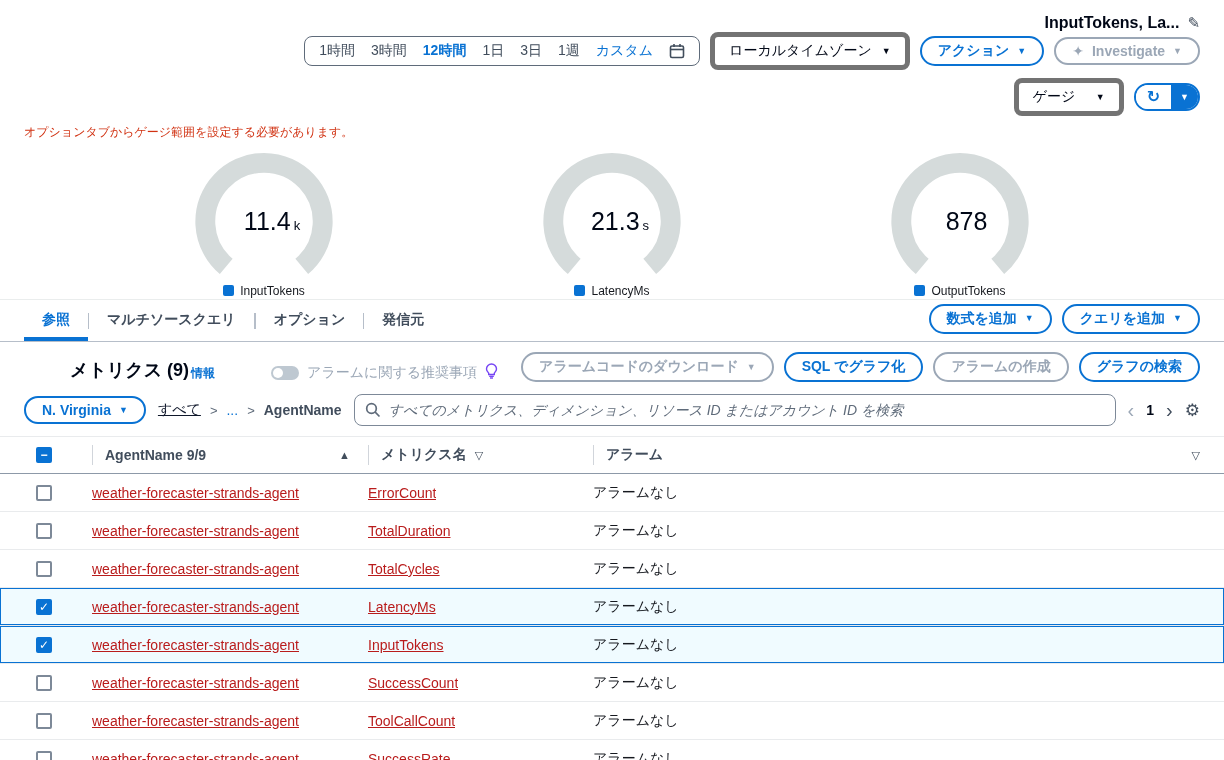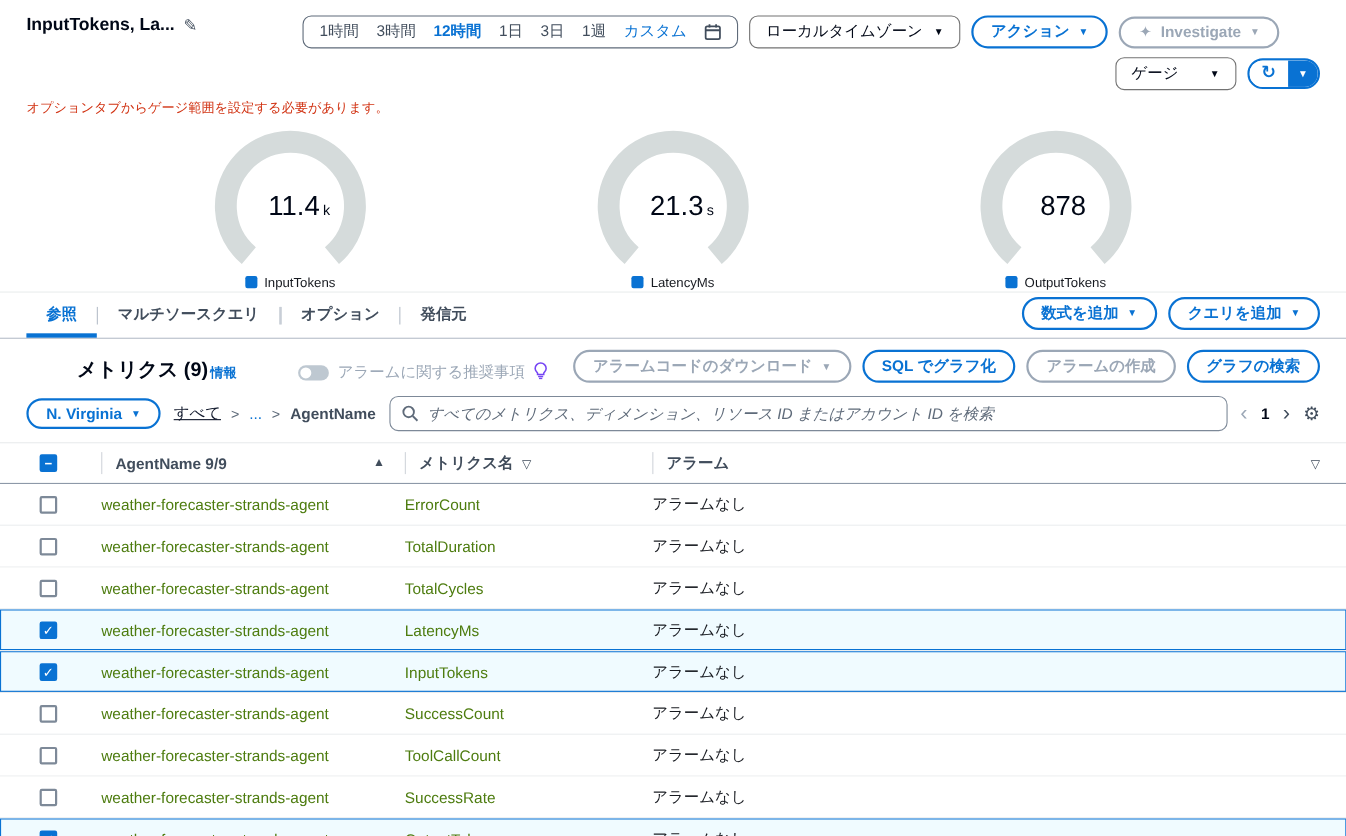--- a/index.html
+++ b/index.html
@@ -3,32 +3,32 @@
 <meta charset="utf-8">
 <style>
   * { box-sizing: border-box; margin: 0; padding: 0; }
   html, body {
     width: 1224px; height: 760px; overflow: hidden; background: #fff;
     font-family: "Liberation Sans", "DejaVu Sans", sans-serif;
     color: #000716; font-size: 14px;
   }
 
   
-  .topbar { display: flex; align-items: flex-start; padding: 14px 24px 2px 24px; }
+  .topbar { display: flex; align-items: flex-end; padding: 14px 24px 2px 24px; flex-direction: column; }
   .title-wrap { display: flex; align-items: center; gap: 8px; }
   .page-title { font-size: 16px; font-weight: 700; }
   .edit-icon { color: #414d5c; font-size: 15px; cursor: pointer; }
   .top-controls { margin-left: 96px; display: flex; align-items: center; gap: 10px; flex: 1; }
   .timegroup { display: flex; align-items: center; gap: 16px; border: 1px solid #5f6b7a; border-radius: 8px; padding: 5px 14px; background: #fff; }
   .trange { color: #414d5c; cursor: pointer; white-space: nowrap; }
   .trange.selected { color: #0972d3; font-weight: 700; }
   .trange.custom { color: #0972d3; }
   .cal-svg { display: block; }
 
-  .select-ctl { display: inline-flex; align-items: center; gap: 10px; border: 1px solid #737373; border-radius: 8px; padding: 5px 14px; background: #fff; cursor: pointer; white-space: nowrap; }
+  .select-ctl { display: inline-flex; align-items: center; gap: 10px; border: 5px solid #737373; border-radius: 8px; padding: 5px 14px; background: #fff; cursor: pointer; white-space: nowrap; }
   .caret { font-size: 9px; line-height: 1; color: inherit; }
 
   .pill { display: inline-flex; align-items: center; gap: 8px; border: 2px solid #0972d3; color: #0972d3; font-weight: 700; border-radius: 20px; padding: 4px 16px; background: #fff; cursor: pointer; white-space: nowrap; font-size: 14px; font-family: inherit; }
   .pill.disabled { border-color: #9ba7b6; color: #9ba7b6; cursor: default; }
 
   .row2 { display: flex; justify-content: flex-end; align-items: center; gap: 10px; padding: 6px 24px 6px; }
   .gauge-select { min-width: 110px; justify-content: space-between; }
   .refresh-split { display: inline-flex; border: 2px solid #0972d3; border-radius: 18px; overflow: hidden; }
   .refresh-btn { background: #fff; color: #0972d3; font-weight: 700; font-size: 16px; padding: 2px 11px; cursor: pointer; line-height: 20px; }
   .refresh-caret { background: #0972d3; color: #fff; padding: 2px 9px; display: flex; align-items: center; cursor: pointer; }
@@ -86,21 +86,21 @@
   .thead { font-weight: 700; color: #414d5c; border-top: 1px solid #e9ebed; border-bottom: 1px solid #8d99a8; }
   .cell { display: flex; align-items: center; min-width: 0; }
   .cb-cell { padding-left: 16px; }
   .hcell { border-left: 1px solid #d1d5db; padding-left: 12px; height: 20px; }
   .hcell .label { margin-right: 8px; }
   .agent-h { justify-content: space-between; padding-right: 18px; }
   .alarm-h { justify-content: space-between; }
   .sort { font-size: 11px; color: #414d5c; }
   .cb { width: 16px; height: 16px; border: 2px solid #7d8998; border-radius: 2px; background: #fff; display: inline-flex; align-items: center; justify-content: center; cursor: pointer; flex: none; }
   .cb.checked, .cb.indet { background: #0972d3; border-color: #0972d3; color: #fff; font-size: 12px; font-weight: 700; line-height: 1; }
-  .rlink { color: #4d7c0f; cursor: pointer; white-space: nowrap; overflow: hidden; text-overflow: ellipsis; }
+  .rlink { color: #b91c1c; text-decoration: underline; cursor: pointer; white-space: nowrap; overflow: hidden; text-overflow: ellipsis; }
   .alarm-text { color: #16191f; }
   .trow.selected { background: #f0fbff; box-shadow: inset 0 0 0 1px #0972d3; }
 </style>
 </head>
 <body>
 
 <div class="topbar">
   <div class="title-wrap">
     <span class="page-title">InputTokens, La...</span>
     <span class="edit-icon">✎</span>

